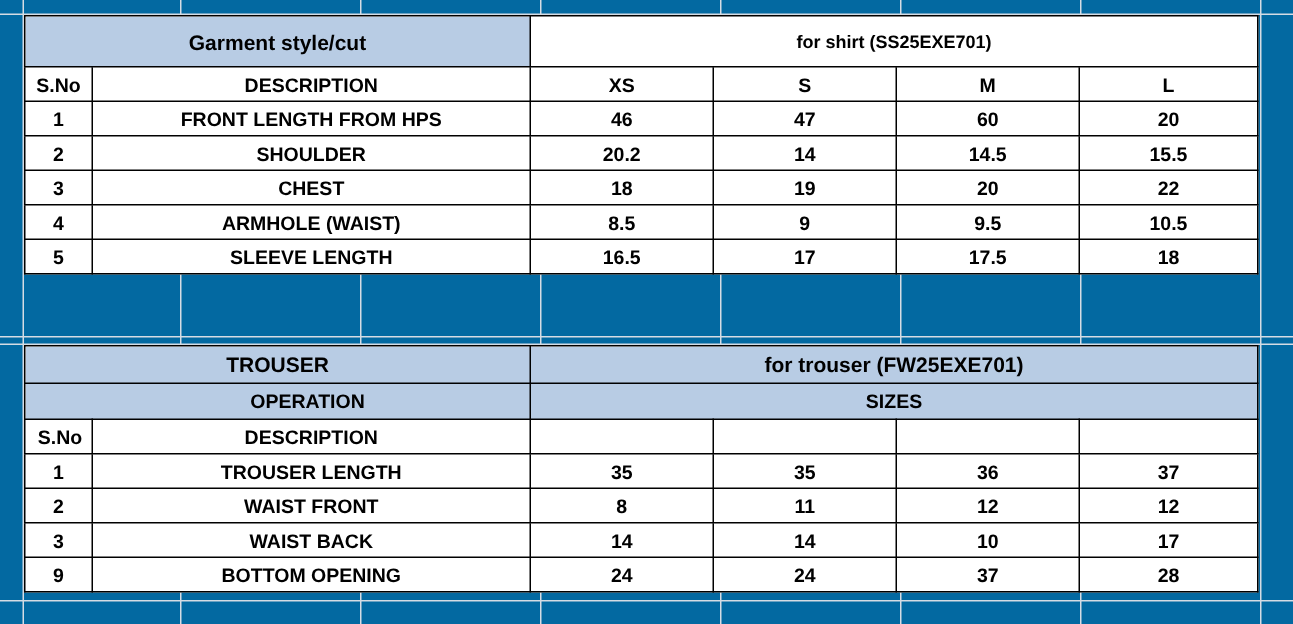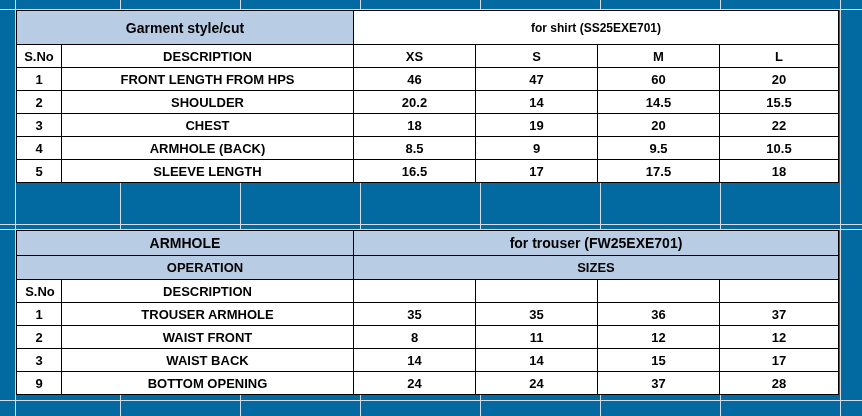--- a/index.html
+++ b/index.html
@@ -144,21 +144,21 @@
       <tr>
         <td>3</td>
         <td>CHEST</td>
         <td>18</td>
         <td>19</td>
         <td>20</td>
         <td>22</td>
       </tr>
       <tr>
         <td>4</td>
-        <td>ARMHOLE (BACK)</td>
+        <td>ARMHOLE (WAIST)</td>
         <td>8.5</td>
         <td>9</td>
         <td>9.5</td>
         <td>10.5</td>
       </tr>
       <tr>
         <td>5</td>
         <td>SLEEVE LENGTH</td>
         <td>16.5</td>
         <td>17</td>
@@ -172,58 +172,58 @@
     <colgroup>
       <col style="width:45px">
       <col style="width:292px">
       <col style="width:122px">
       <col style="width:122px">
       <col style="width:122px">
       <col style="width:119px">
     </colgroup>
     <tbody>
       <tr>
-        <td class="blue" colspan="2" style="height:25px;font-size:14px;">ARMHOLE</td>
+        <td class="blue" colspan="2" style="height:25px;font-size:14px;">TROUSER</td>
         <td class="blue" colspan="4" style="height:25px;font-size:14px;">for trouser (FW25EXE701)</td>
       </tr>
       <tr>
         <td class="blue" colspan="2" style="height:24px;padding-left:40px;">OPERATION</td>
         <td class="blue" colspan="4" style="height:24px;">SIZES</td>
       </tr>
       <tr>
         <td class="small left" style="padding-left:2px;">S.No</td>
         <td>DESCRIPTION</td>
         <td></td>
         <td></td>
         <td></td>
         <td></td>
       </tr>
 
       <tr>
         <td>1</td>
-        <td>TROUSER  ARMHOLE</td>
+        <td>TROUSER  LENGTH</td>
         <td>35</td>
         <td>35</td>
         <td>36</td>
         <td>37</td>
       </tr>
       <tr>
         <td>2</td>
         <td>WAIST FRONT</td>
         <td>8</td>
         <td>11</td>
         <td>12</td>
         <td>12</td>
       </tr>
       <tr>
         <td>3</td>
         <td>WAIST BACK</td>
         <td>14</td>
         <td>14</td>
-        <td>15</td>
+        <td>10</td>
         <td>17</td>
       </tr>
       <tr>
         <td>9</td>
         <td>BOTTOM OPENING</td>
         <td>24</td>
         <td>24</td>
         <td>37</td>
         <td>28</td>
       </tr>

